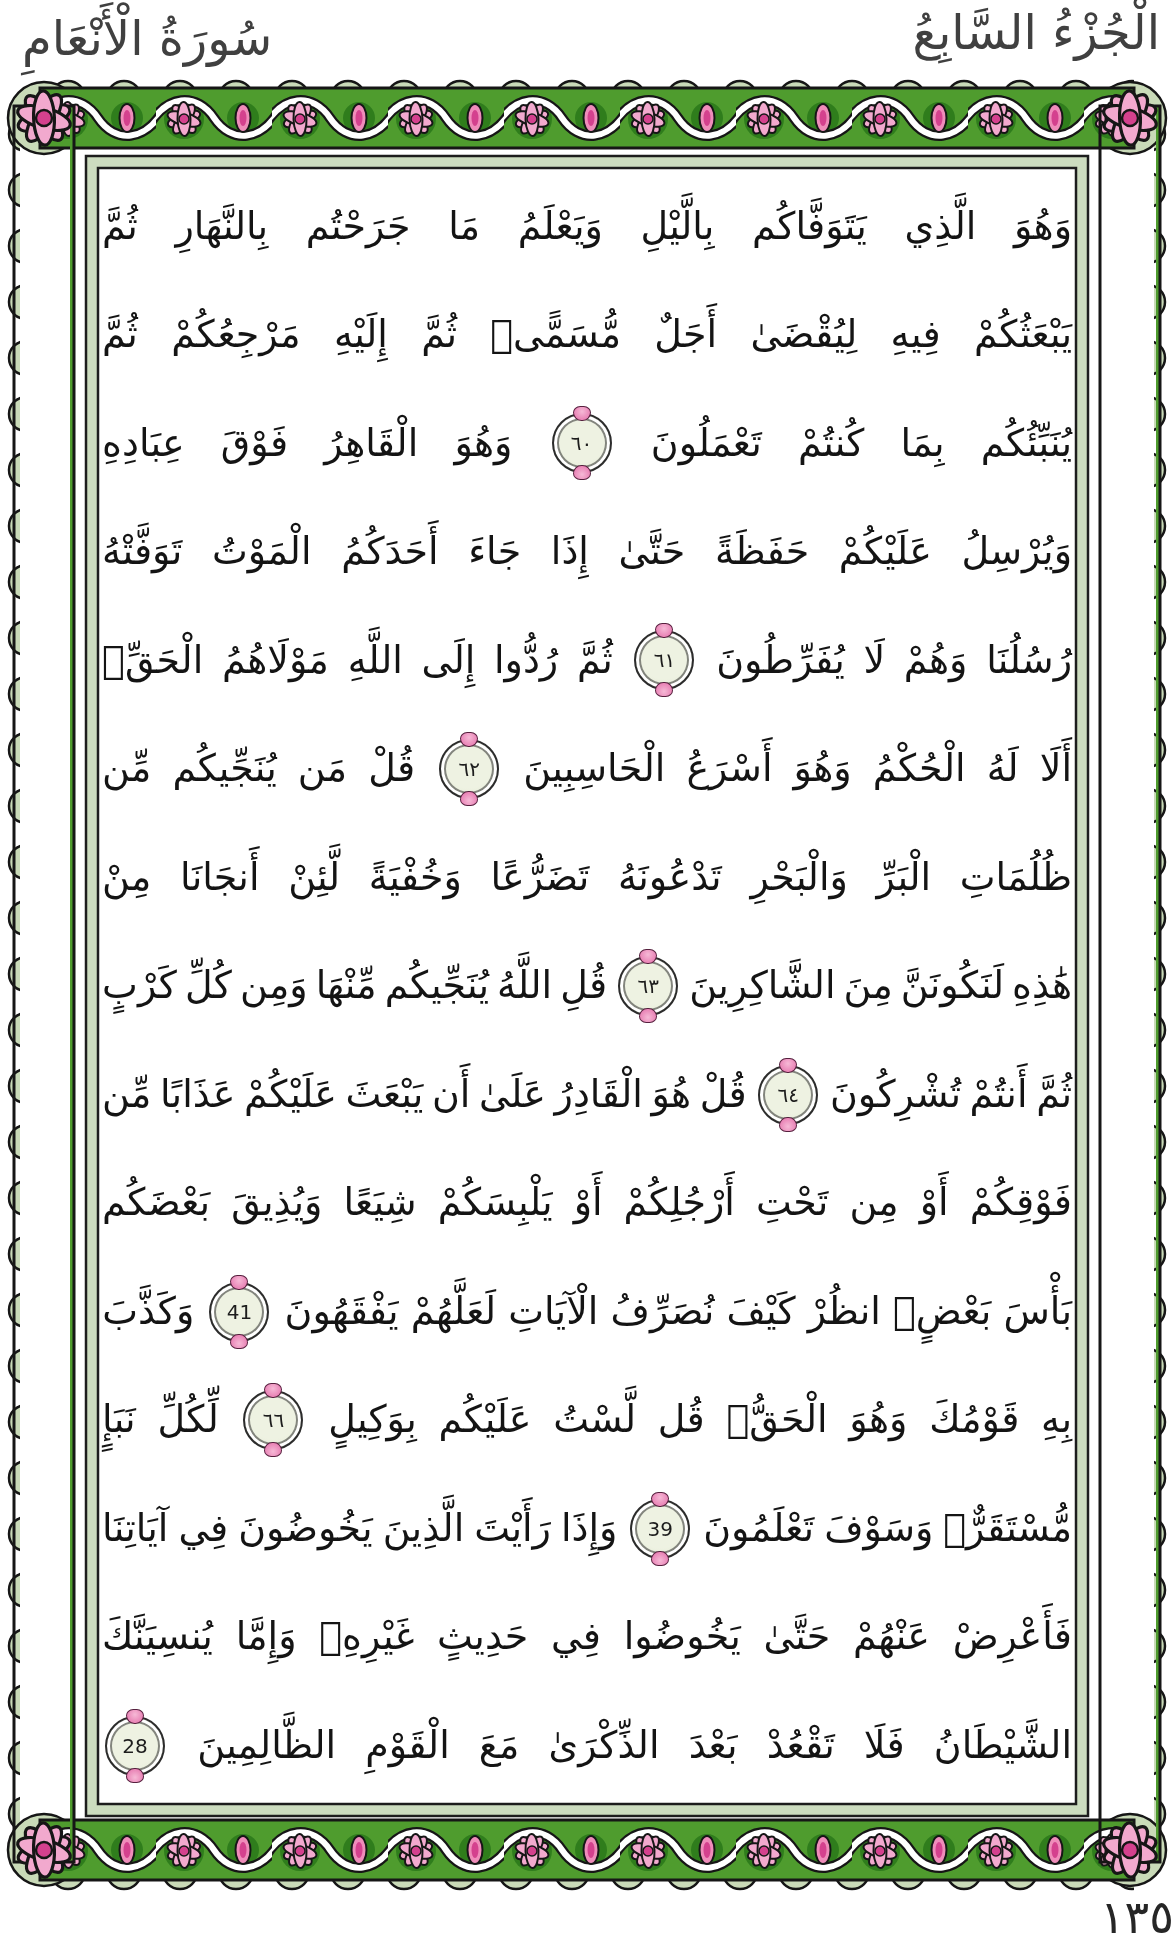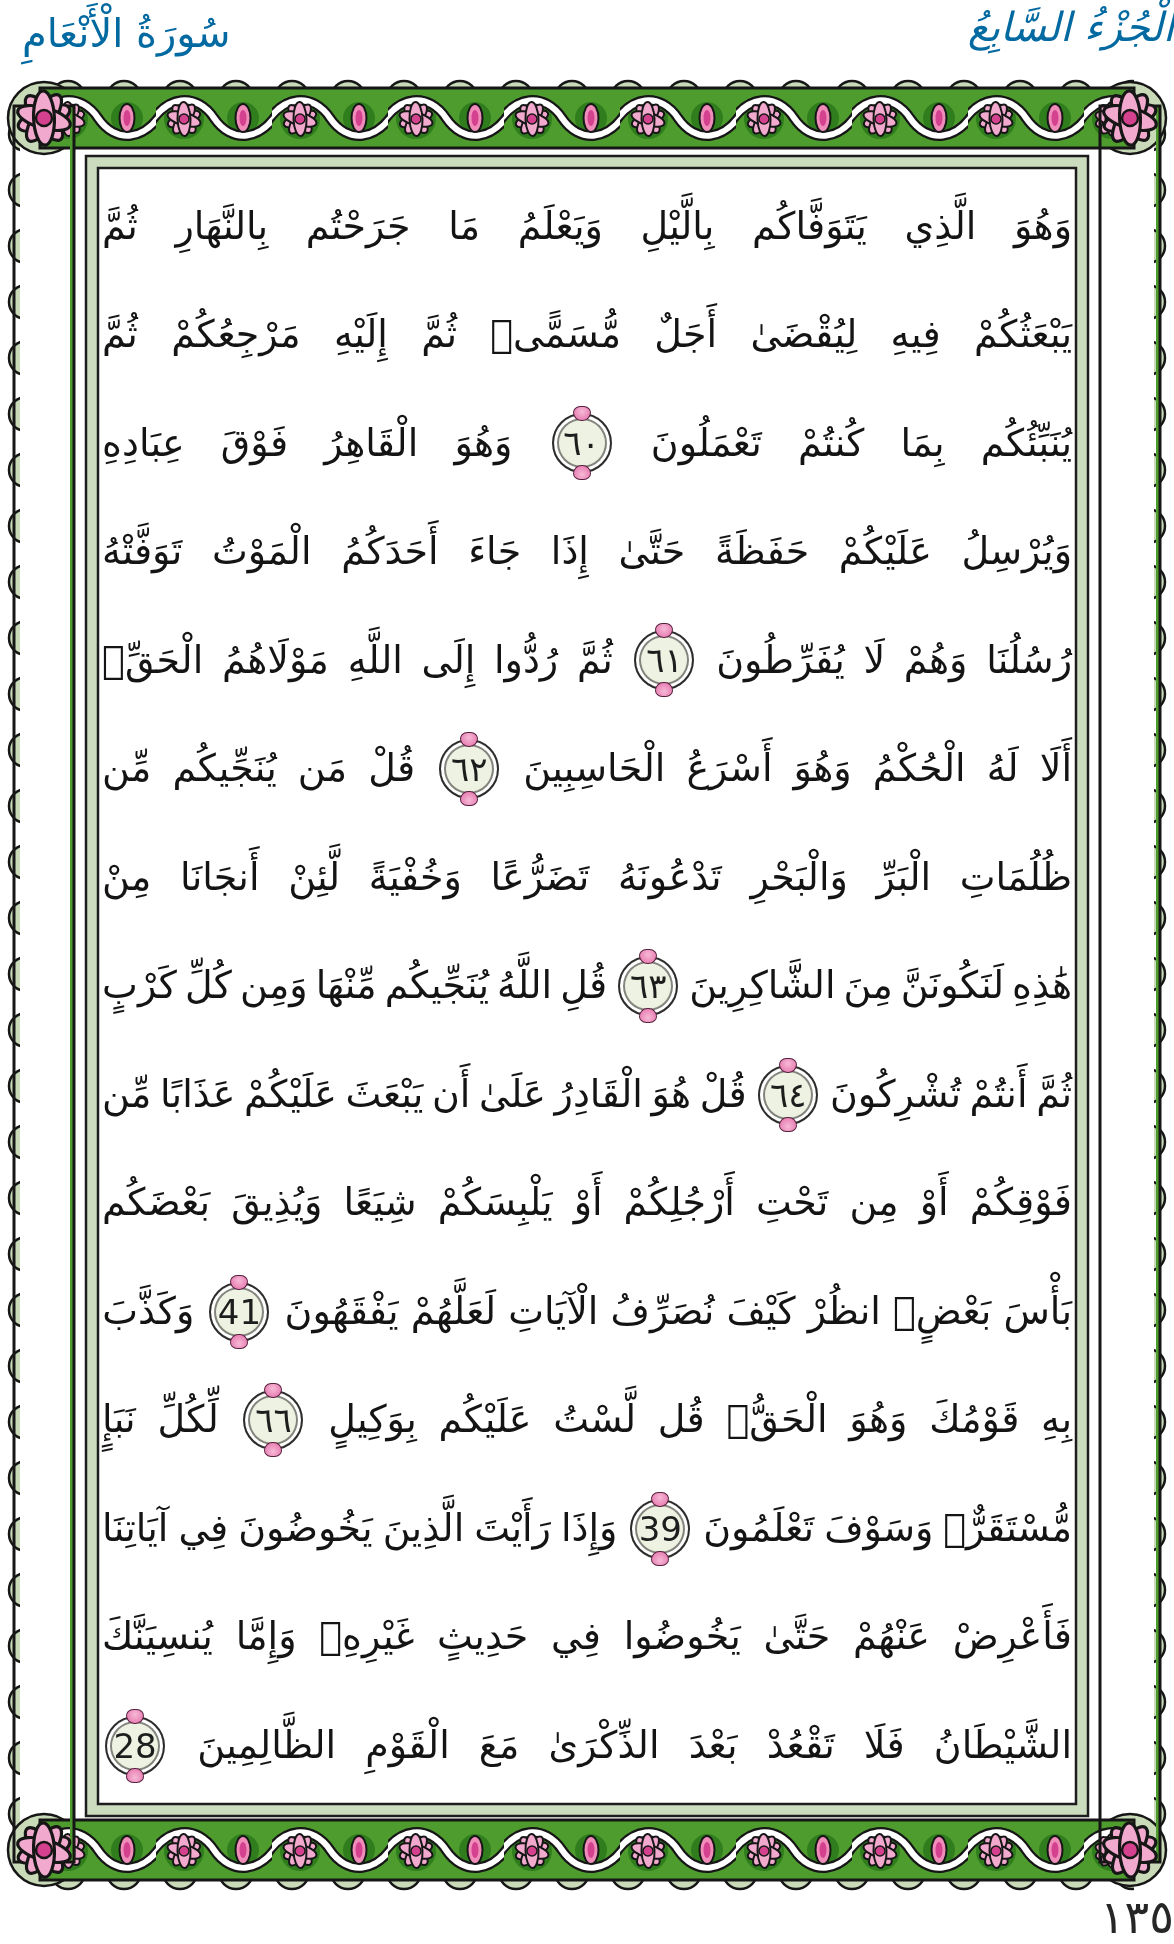--- a/index.html
+++ b/index.html
@@ -3,22 +3,22 @@
 <meta charset="utf-8">
 <style>
   html,body{margin:0;padding:0;}
   body{
     width:1174px;height:1944px;background:#ffffff;
     font-family:"DejaVu Sans",sans-serif;
     position:relative;overflow:hidden;color:#141414;
   }
   .page{position:absolute;inset:0;}
   
-  .hdr{position:absolute;direction:rtl;color:#0369a1;font-size:40px;white-space:nowrap;}
-  .hdr-right{top:4px;right:0;font-style:italic;}
+  .hdr{position:absolute;direction:rtl;color:#404040;font-size:48px;white-space:nowrap;}
+  .hdr-right{top:4px;right:14px;}
   .hdr-left{top:10px;left:22px;}
   
   .frame{position:absolute;left:0;top:0;width:1174px;height:1944px;pointer-events:none;}
   
   .text-area{
     position:absolute;left:102px;top:172px;width:970px;height:1628px;
     display:flex;flex-direction:column;z-index:2;
   }
   .mushaf-line{
     flex:1;display:flex;direction:rtl;justify-content:space-between;
@@ -26,21 +26,21 @@
   }
   .word{white-space:nowrap;}
   
   .ayah-marker{
     position:relative;flex:0 0 auto;width:56px;height:56px;border-radius:50%;
     background:radial-gradient(circle at 50% 42%,#eef2e2 55%,#dde7cc);
     border:2px solid #2c2c2c;
     box-shadow:inset 0 0 0 3px #ffffff,inset 0 0 0 5px rgba(44,44,44,.55);
     display:flex;align-items:center;justify-content:center;margin:0 3px;
   }
-  .ayah-num{font-size:34px;color:#1d1d1d;line-height:1;}
+  .ayah-num{font-size:20px;color:#1d1d1d;line-height:1;}
   .bud{
     position:absolute;left:50%;width:16px;height:13px;
     background:radial-gradient(circle at 50% 35%,#f6b9d6,#e36da8);
     border:1.5px solid #56203e;
     border-radius:50% 50% 58% 58%/55% 55% 70% 70%;
   }
   .bud-top{top:-9px;transform:translateX(-50%);}
   .bud-bottom{bottom:-9px;transform:translateX(-50%) rotate(180deg);}
   
   .page-num{

